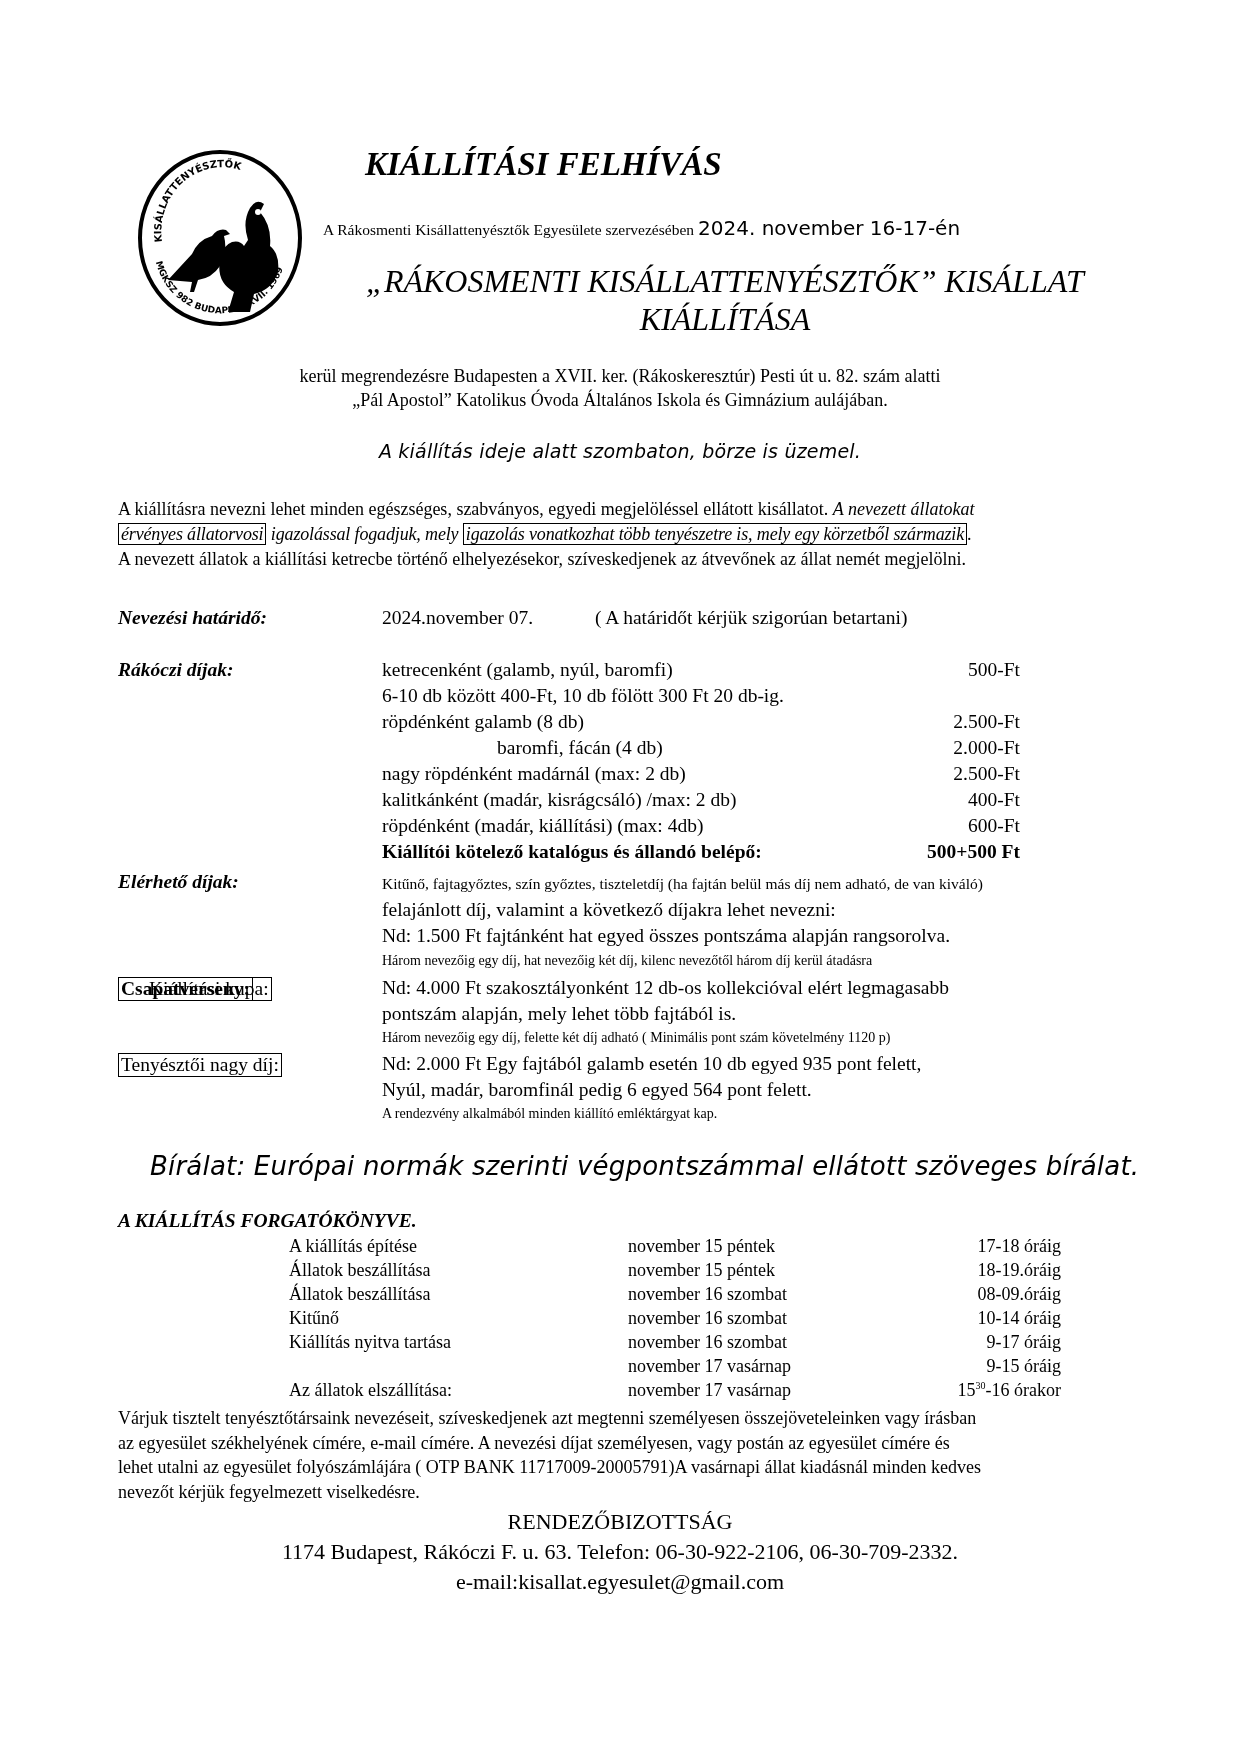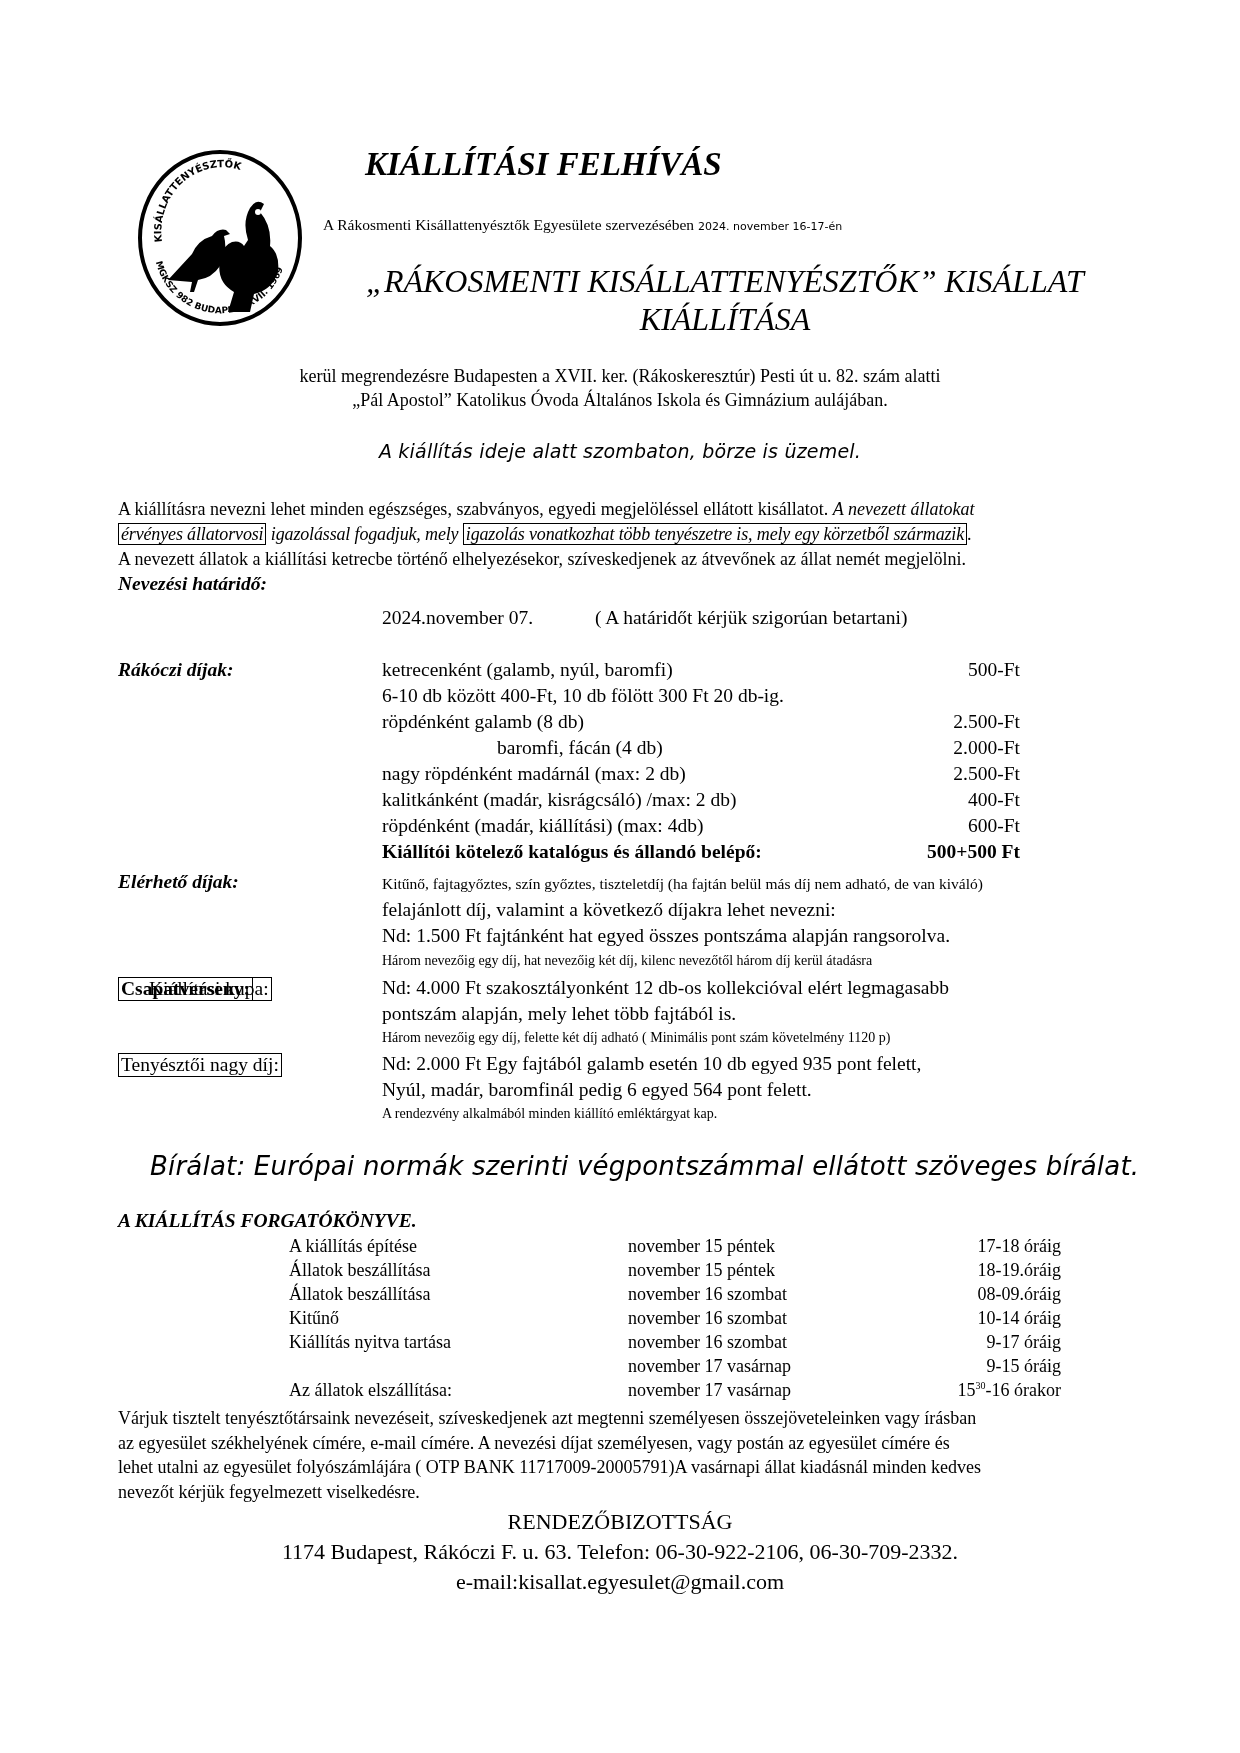--- a/index.html
+++ b/index.html
@@ -37,21 +37,21 @@
   <path d="M36 138 L60 112 Q66 98 80 94 Q86 86 94 88 L98 92 L92 94 Q96 110 88 124 Q80 136 66 138 L62 150 L58 150 L60 140 Z" fill="#000"></path>
 
   <path d="M96 170 L102 150 Q84 140 88 118 Q90 104 100 100 Q108 98 112 104 L116 98 Q110 80 118 66 Q124 56 132 62 L128 70 Q140 84 138 104 Q148 112 146 130 Q140 148 122 152 L118 170 Z" fill="#000"></path>
   <circle cx="126" cy="70" r="3" fill="#fff"></circle>
 </svg>
 
 <div class="abs ib" style="left:365px; top:146px; font-size:33px;">KIÁLLÍTÁSI FELHÍVÁS</div>
 
 <div class="abs" style="left:323px; top:216px;">
   <span class="t15">A Rákosmenti Kisállattenyésztők Egyesülete szervezésében</span>
-  <span style="font-family:'DejaVu Sans',sans-serif; font-size:11px;">2024. november 16-17-én</span>
+  <span style="font-family:'DejaVu Sans',sans-serif; font-size:20px;">2024. november 16-17-én</span>
 </div>
 
 <div class="abs it center" style="left:330px; top:262px; width:790px; font-size:32px; line-height:38px;">
   <div>„RÁKOSMENTI KISÁLLATTENYÉSZTŐK” KISÁLLAT</div>
   <div>KIÁLLÍTÁSA</div>
 </div>
 
 <div class="abs center t18" style="left:150px; top:364px; width:940px; line-height:24px;">
   <div>kerül megrendezésre Budapesten a XVII. ker. (Rákoskeresztúr) Pesti út u. 82. szám alatti</div>
   <div>„Pál Apostol” Katolikus Óvoda Általános Iskola és Gimnázium aulájában.</div>
@@ -65,21 +65,21 @@
     <span class="it">A nevezett állatokat</span>
   </div>
   <div style="letter-spacing:-0.15px;">
     <span class="it boxed">érvényes állatorvosi</span>
     <span class="it">igazolással fogadjuk, mely</span>
     <span class="it boxed">igazolás vonatkozhat több tenyészetre is, mely egy körzetből származik</span><span>.</span>
   </div>
   <div>A nevezett állatok a kiállítási ketrecbe történő elhelyezésekor, szíveskedjenek az átvevőnek az állat nemét megjelölni.</div>
 </div>
 
-<div class="abs ib t19" style="left:118px; top:573px;">Nevezési határidő:</div>
+<div class="abs ib t19" style="left:118px; top:607px;">Nevezési határidő:</div>
 <div class="abs t19" style="left:382px; top:607px;">2024.november 07.</div>
 <div class="abs t19" style="left:595px; top:607px;">( A határidőt kérjük szigorúan betartani)</div>
 
 <div class="abs ib t19" style="left:118px; top:659px;">Rákóczi díjak:</div>
 
 <div>
   <div class="abs t19" style="left:382px; top:659px;">ketrecenként (galamb, nyúl, baromfi)</div>
   <div class="abs t19 right" style="left:880px; top:659px; width:140px;">500-Ft</div>
 
   <div class="abs t19" style="left:382px; top:685px;">6-10 db között 400-Ft, 10 db fölött 300 Ft 20 db-ig.</div>

